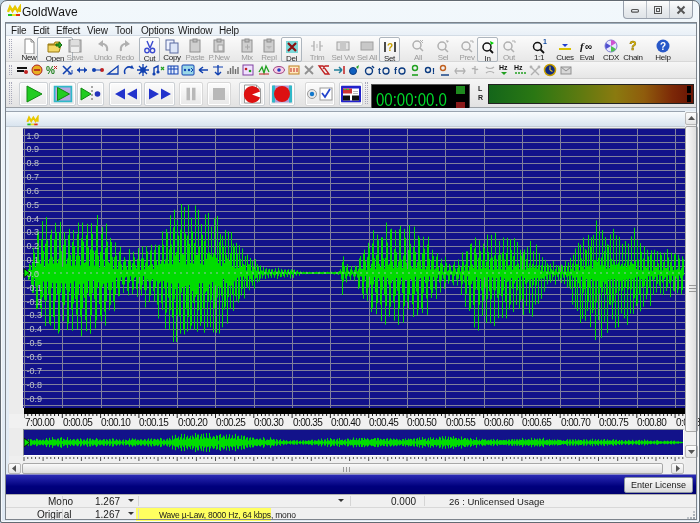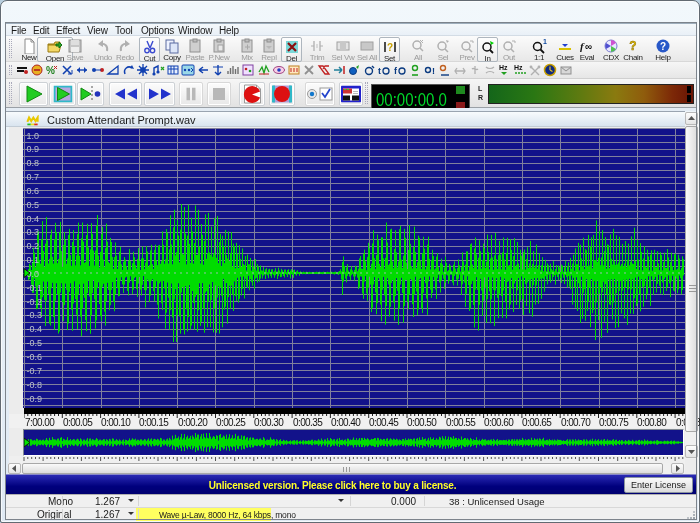--- a/index.html
+++ b/index.html
@@ -79,20 +79,47 @@
 #srow1 { top:493px; border-top:1px solid #b0b0b0; }
 #srow2 { top:506px; border-top:1px solid #d8d8d8; }
 .scell { position:absolute; top:1px;padding-left:18px; }
 .sep { position:absolute; top:1px; bottom:1px; width:1px; background:#d5d5d5; }
 .darr { position:absolute; top:4px; width:0; height:0; border:3.5px solid transparent; border-top-color:#333; }
 #ylite { position:absolute; left:131px; top:0px; width:135px; height:13px; background:#ffff60; }
 svg { display:block; }
 </style></head><body>
 <div id="win">
   <div class="abs" style="left:4px;top:21px;width:692px;height:498px;border:1px solid #7d848c;z-index:50;pointer-events:none"></div>
+  <div class="abs" id="titlebar">
+    <svg class="abs" id="title-ico" width="14" height="14" viewBox="0 0 14 14">
+      <path d="M1 8L3 3l2.5 4L8 3l2.5 4L13 3v5" fill="none" stroke="#e8c800" stroke-width="2.4"></path>
+      <rect x="1" y="10" width="4" height="2" fill="#20c020"></rect>
+        <rect x="5" y="10" width="4" height="2" fill="#e8e020"></rect>
+        <rect x="9" y="10" width="4" height="2" fill="#e03010"></rect>
+    </svg>
+    <div class="abs" id="title-txt">GoldWave</div>
+    <div class="abs" id="caps">
+      <div class="cap">
+          <svg width="9" height="9" viewBox="0 0 9 9">
+            <rect x="1" y="4" width="7" height="2.6" rx="1.2" fill="none" stroke="#555" stroke-width="1.2"></rect>
+          </svg>
+        </div>
+      <div class="cap">
+          <svg width="10" height="10" viewBox="0 0 10 10">
+            <rect x="1.5" y="1.5" width="7" height="7" fill="none" stroke="#555"></rect>
+            <rect x="3.5" y="3.5" width="3" height="3" fill="none" stroke="#555"></rect>
+          </svg>
+        </div>
+      <div class="cap">
+          <svg width="10" height="10" viewBox="0 0 10 10">
+            <path d="M1.5 1.5l7 7M8.5 1.5l-7 7" stroke="#555" stroke-width="2"></path>
+          </svg>
+        </div>
+    </div>
+  </div>
   <div class="abs" id="menubar">
     <div class="mi" style="left:6px">File</div>
       <div class="mi" style="left:28px">Edit</div>
     <div class="mi" style="left:51px">Effect</div>
       <div class="mi" style="left:82px">View</div>
     <div class="mi" style="left:110px">Tool</div>
       <div class="mi" style="left:136px">Options</div>
     <div class="mi" style="left:173px">Window</div>
       <div class="mi" style="left:214px">Help</div>
   </div>
@@ -613,21 +640,20 @@
     </div>
   </div>
   <div class="abs" id="strip"></div>
   <div class="abs" id="childbar">
     <svg class="abs" style="left:20px;top:3px" width="13" height="12" viewBox="0 0 14 14">
       <path d="M1 8L3 3l2.5 4L8 3l2.5 4L13 3v5" fill="none" stroke="#e8c800" stroke-width="2.4"></path>
       <rect x="1" y="10" width="4" height="2" fill="#20c020"></rect>
         <rect x="5" y="10" width="4" height="2" fill="#e8e020"></rect>
         <rect x="9" y="10" width="4" height="2" fill="#e03010"></rect>
     </svg>
-    <div id="childtxt">Custom Attendant Prompt.wav</div>
   </div>
   <div class="abs" id="wavepane">
     <svg id="wavesvg" width="662" height="280" viewBox="0 0 662 280">
       <rect width="662" height="280" fill="#12128a"></rect>
       <g stroke="#80809c" stroke-width="1" shape-rendering="crispEdges">
           <line x1="0" y1="0.5" x2="662" y2="0.5"></line>
           <line x1="0" y1="7.5" x2="662" y2="7.5"></line>
           <line x1="0" y1="14.5" x2="662" y2="14.5"></line>
           <line x1="0" y1="21.5" x2="662" y2="21.5"></line>
           <line x1="0" y1="28.5" x2="662" y2="28.5"></line>
@@ -1126,30 +1152,29 @@
         <div id="vgrip"></div>
       </div>
     <div class="varrow" style="top:333px">
         <svg width="11" height="11" viewBox="0 0 11 11">
           <path d="M2 4l3.5 4L9 4z" fill="#555"></path>
         </svg>
       </div>
   </div>
   <div class="abs" id="corner"></div>
   <div class="abs" id="licbar">
-    <div id="lictxt">Unlicensed version. Please click here to buy a license.</div>
     <div id="licbtn">Enter License</div>
   </div>
   <div class="abs srow" id="srow1">
     <div class="scell" style="left:25px">Mono</div>
     <div class="scell" style="left:72px">1.267</div>
     <div class="darr" style="left:123px"></div>
     <div class="darr" style="left:333px"></div>
     <div class="scell" style="left:368px">0.000</div>
-    <div class="scell" style="left:426px;font-size:9.5px">38 : Unlicensed Usage</div>
+    <div class="scell" style="left:426px;font-size:9.5px">26 : Unlicensed Usage</div>
     <div class="sep" style="left:57px"></div>
       <div class="sep" style="left:133px"></div>
     <div class="sep" style="left:345px"></div>
       <div class="sep" style="left:419px"></div>
   </div>
   <div class="abs srow" id="srow2">
     <div id="ylite"></div>
     <div class="scell" style="left:14px">Original</div>
     <div class="scell" style="left:72px">1.267</div>
     <div class="darr" style="left:123px"></div>

